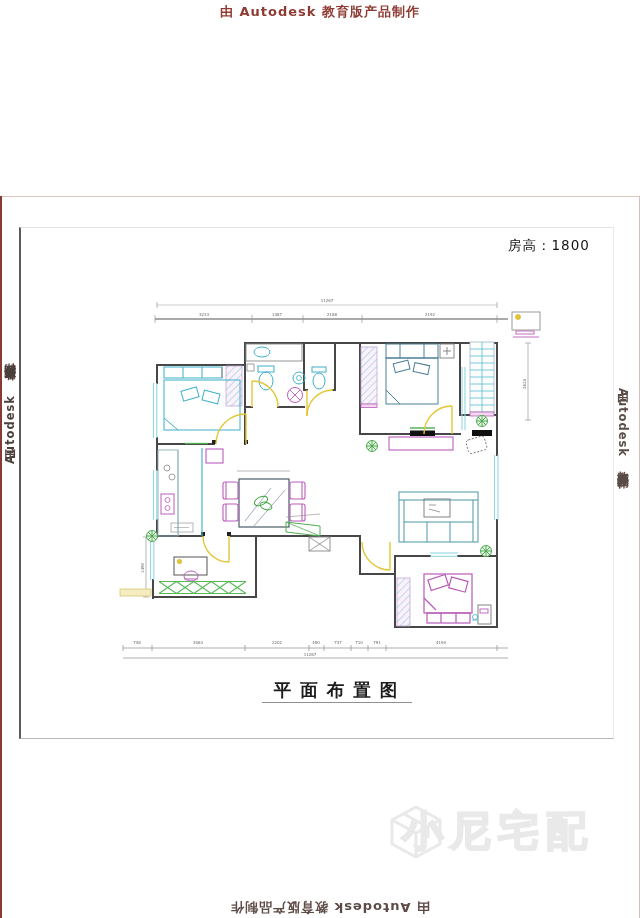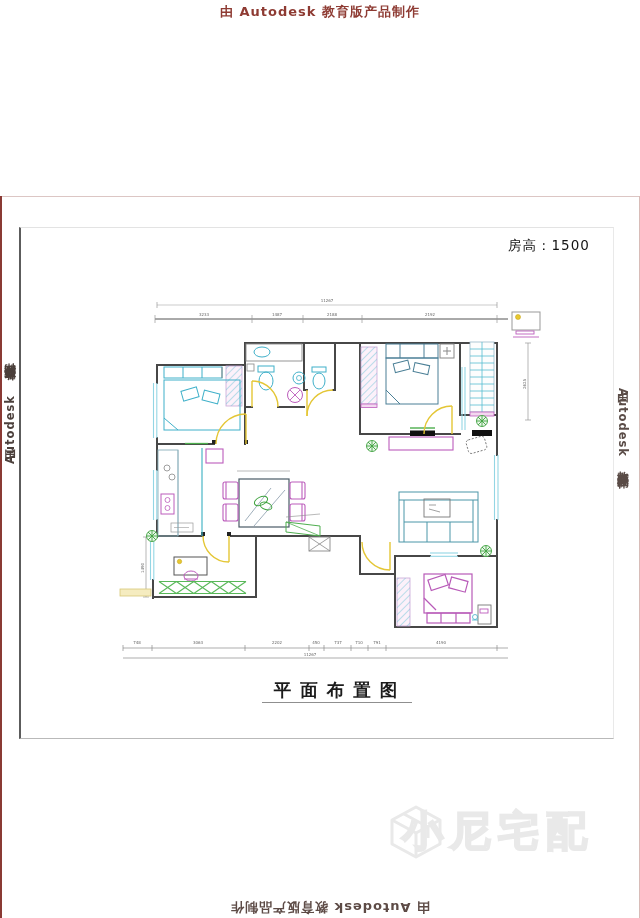--- a/index.html
+++ b/index.html
@@ -40,21 +40,21 @@
   <div class="wm wm-top">由 Autodesk 教育版产品制作</div>
   <div class="wm wm-bottom">由 Autodesk 教育版产品制作</div>
   <div class="wm wm-left">由 Autodesk 教育版产品制作</div>
   <div class="wm wm-right">由 Autodesk 教育版产品制作</div>
 
   <div class="hline-outer"></div>
   <div class="vline-left-red"></div>
   <div class="vline-right"></div>
   <div class="frame-inner"></div>
 
-  <div class="room-height">房高：1500</div>
+  <div class="room-height">房高：1800</div>
   <div class="plan-title">平面布置图</div>
   <div class="title-underline"></div>
 
   <svg width="640" height="918" viewBox="0 0 640 918">
     <defs>
       <pattern id="hatch" width="5" height="5" patternUnits="userSpaceOnUse" patternTransform="rotate(45)">
         <line x1="0" y1="0" x2="0" y2="5" stroke="#57bcd0" stroke-width="0.8"></line>
       </pattern>
     </defs>
 

